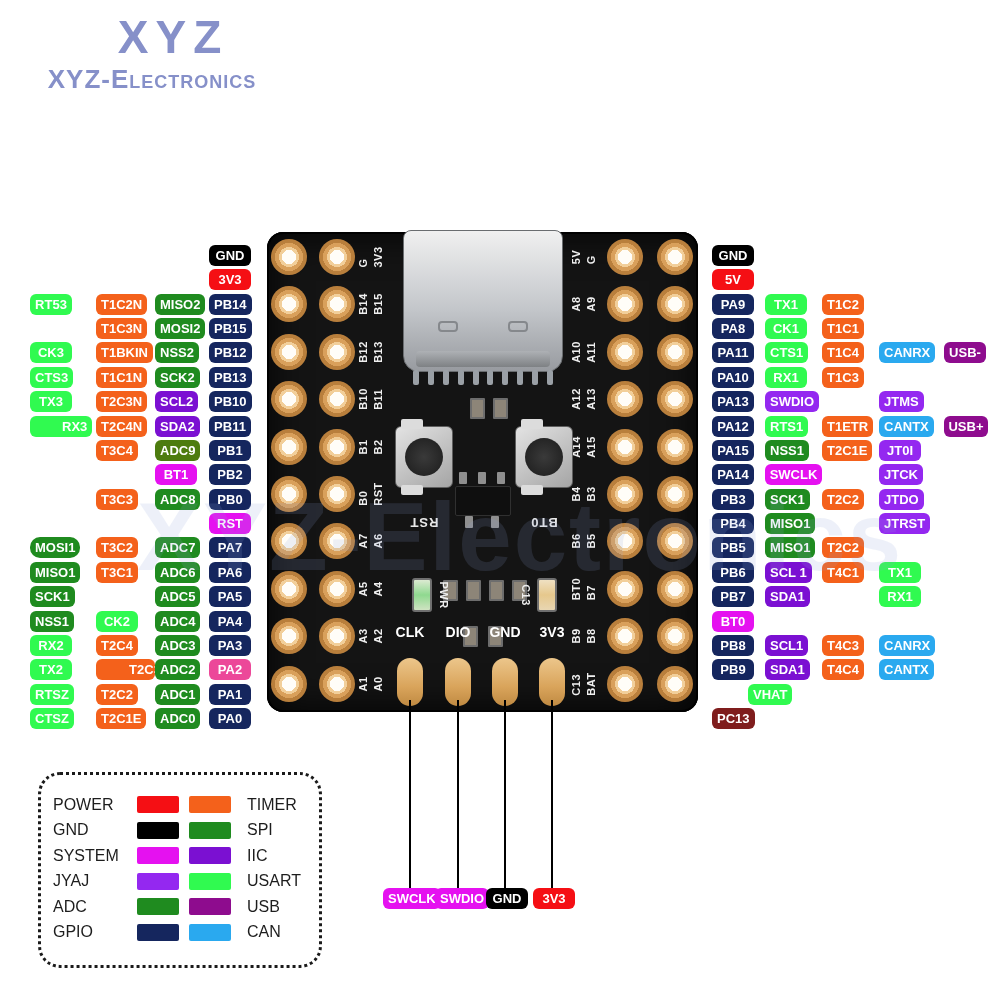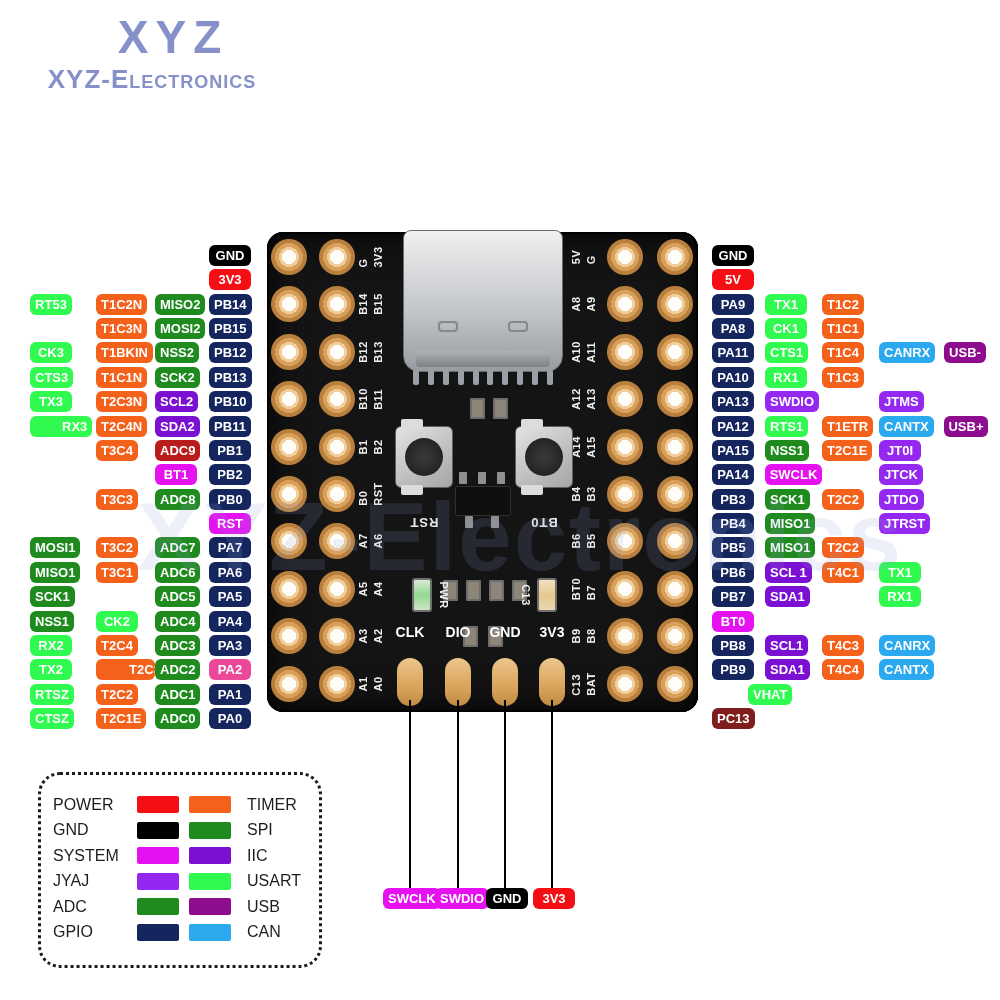--- a/index.html
+++ b/index.html
@@ -348,21 +348,21 @@
         <div class="slot">
           <span class="badge" style="background: rgb(21, 38, 94);">PB11</span>
         </div>
       </div>
       <div class="pin-row left" style="top: 439.96px;">
         <div class="slot"></div>
         <div class="slot">
           <span class="badge" style="background: rgb(244, 97, 27);">T3C4</span>
         </div>
         <div class="slot">
-          <span class="badge" style="background: #b91c1c; text-align: right;">ADC9</span>
+          <span class="badge" style="background: #4d7c0f; text-align: right;">ADC9</span>
         </div>
         <div class="slot">
           <span class="badge" style="background: rgb(21, 38, 94);">PB1</span>
         </div>
       </div>
       <div class="pin-row left" style="top: 464.33px;">
         <div class="slot"></div>
         <div class="slot"></div>
         <div class="slot">
           <span class="badge" style="background: rgb(229, 17, 240);">BT1</span>
@@ -386,21 +386,21 @@
       <div class="pin-row left" style="top: 513.07px;">
         <div class="slot"></div>
         <div class="slot"></div>
         <div class="slot"></div>
         <div class="slot">
           <span class="badge" style="background: rgb(229, 17, 240);">RST</span>
         </div>
       </div>
       <div class="pin-row left" style="top: 537.44px;">
         <div class="slot">
-          <span class="badge" style="background: rgb(31, 139, 31);">MOSI1</span>
+          <span class="badge" style="background: rgb(31, 139, 31); border-radius: 10px;">MOSI1</span>
         </div>
         <div class="slot">
           <span class="badge" style="background: rgb(244, 97, 27);">T3C2</span>
         </div>
         <div class="slot">
           <span class="badge" style="background: rgb(31, 139, 31);">ADC7</span>
         </div>
         <div class="slot">
           <span class="badge" style="background: rgb(21, 38, 94);">PA7</span>
         </div>

